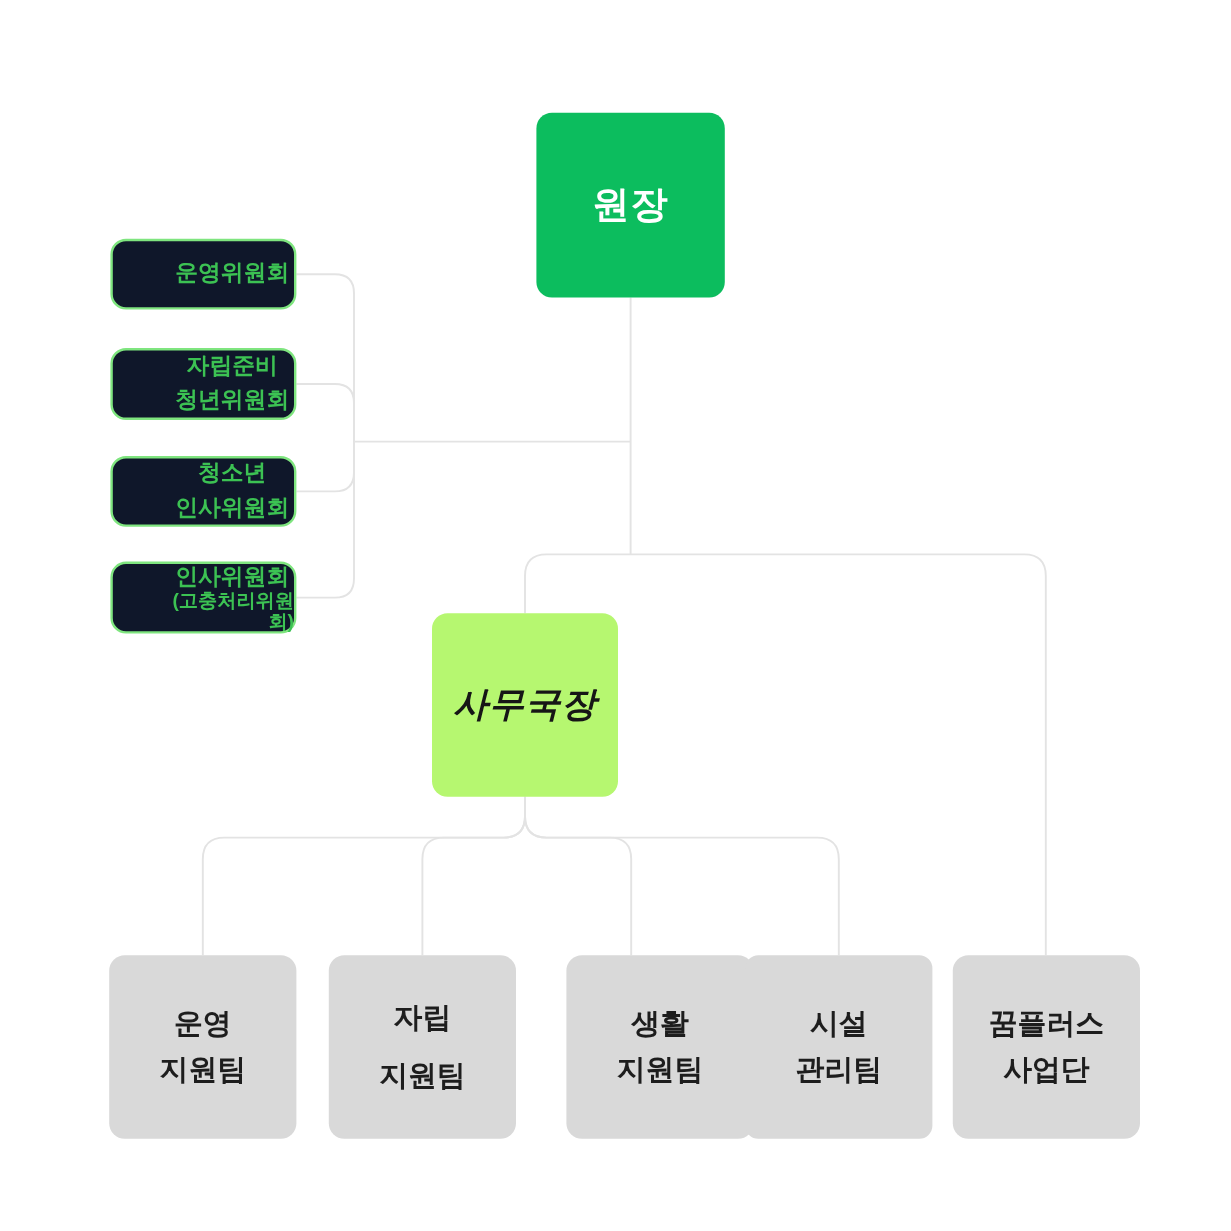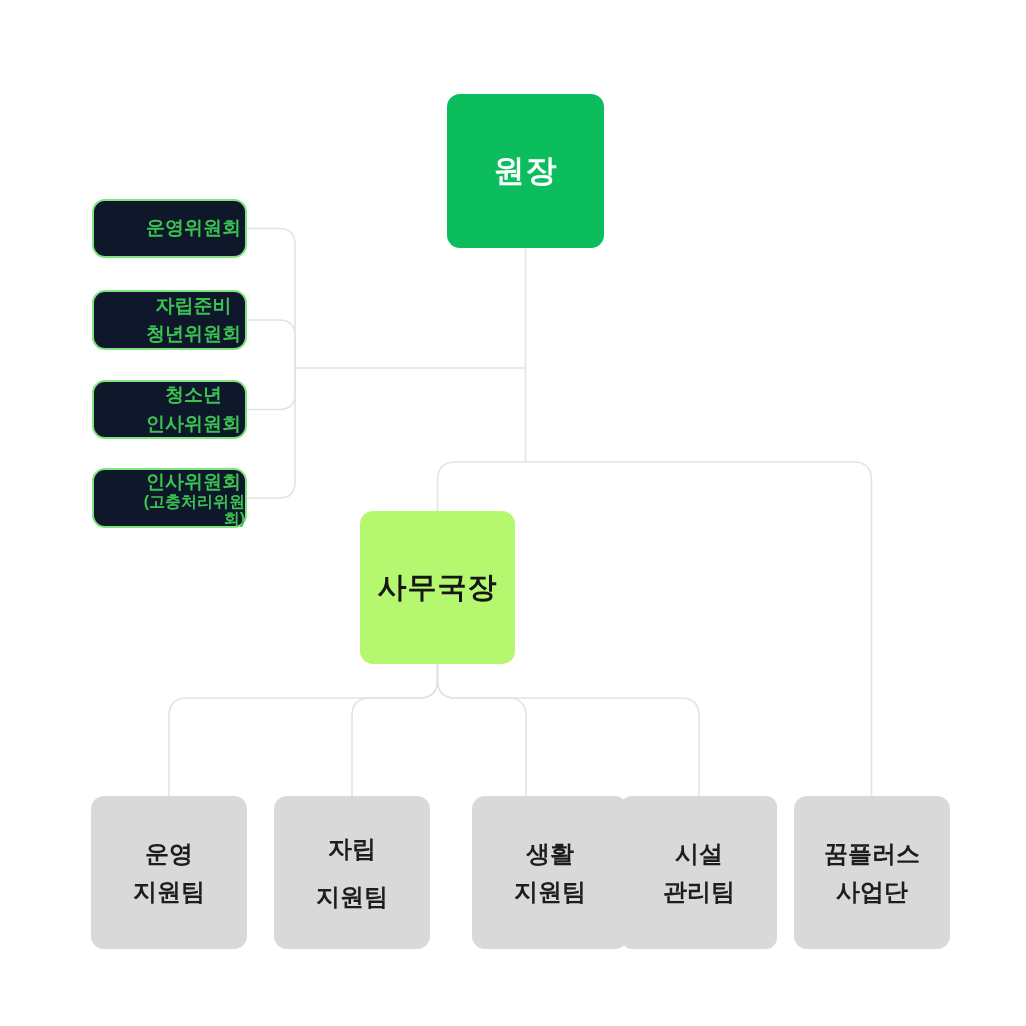--- a/index.html
+++ b/index.html
@@ -68,20 +68,21 @@
   .node-committee-1 { top: 290px; height: 60px; }
   .node-committee-2 { top: 380px; height: 59px; }
   .node-committee-3 { top: 468px; height: 60px; }
   .node-secretary {
     left: 360px; top: 511px;
     width: 155px; height: 153px;
     background: var(--secretary-bg, #b6f770);
     color: #161616;
     font-size: 29px;
     letter-spacing: 1px;
+    font-style: italic;
   }
   .node-team {
     top: 796px;
     width: 156px; height: 153px;
     background: var(--team-bg, #d9d9d9);
     color: #1d1d1d;
     font-size: 24px;
     line-height: 1.55;
   }
   .node-team-0 { left: 91px; }

